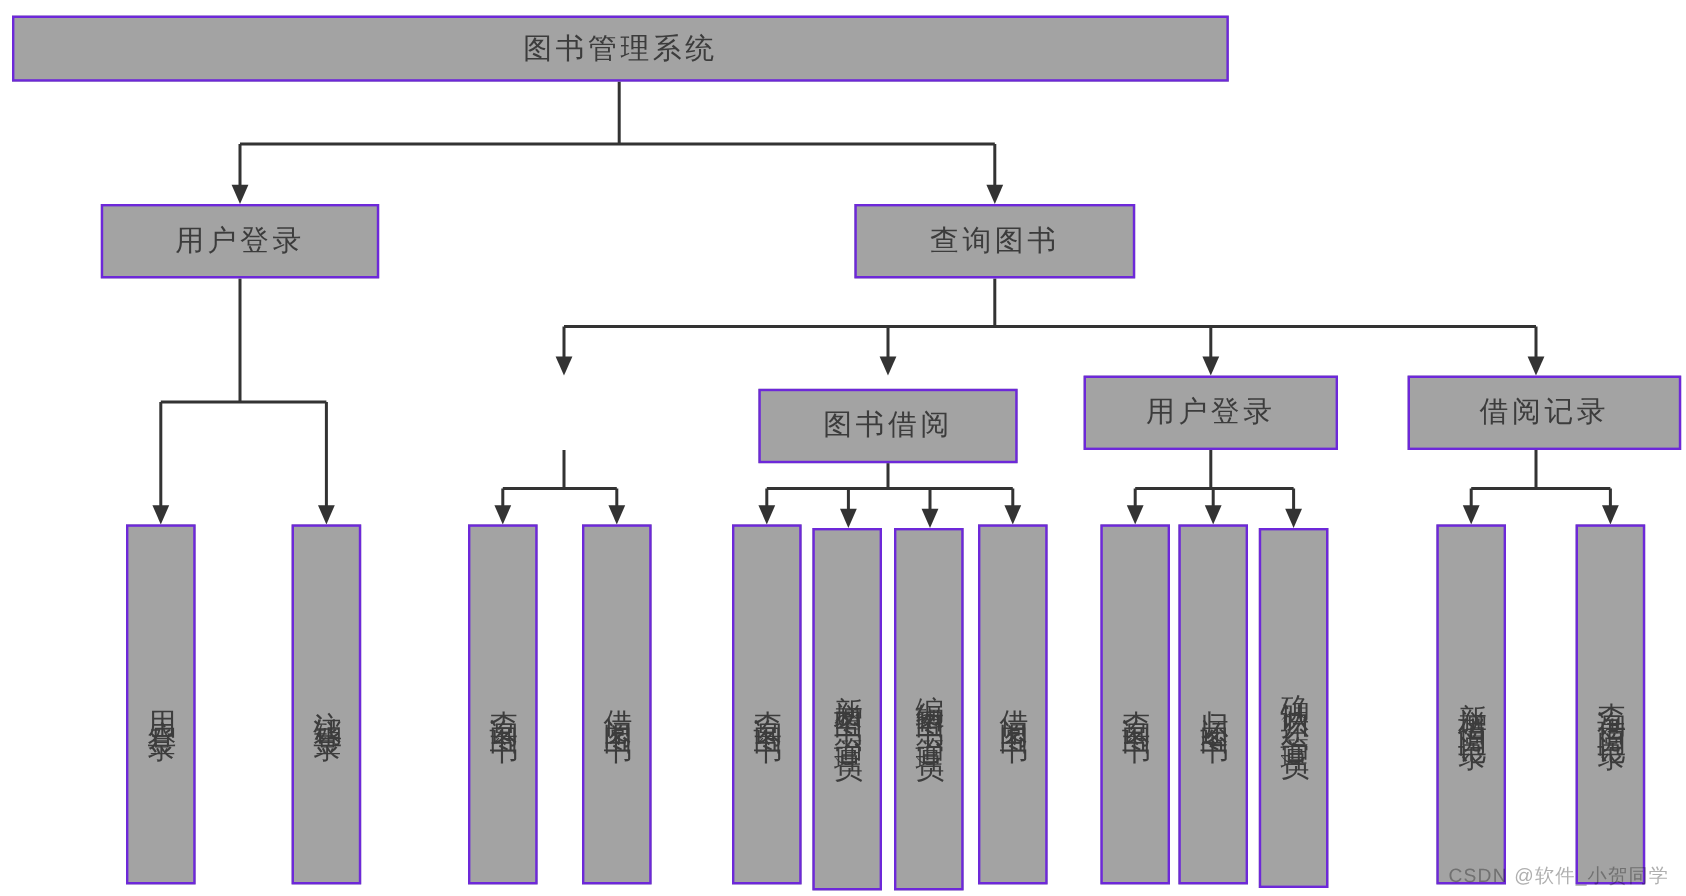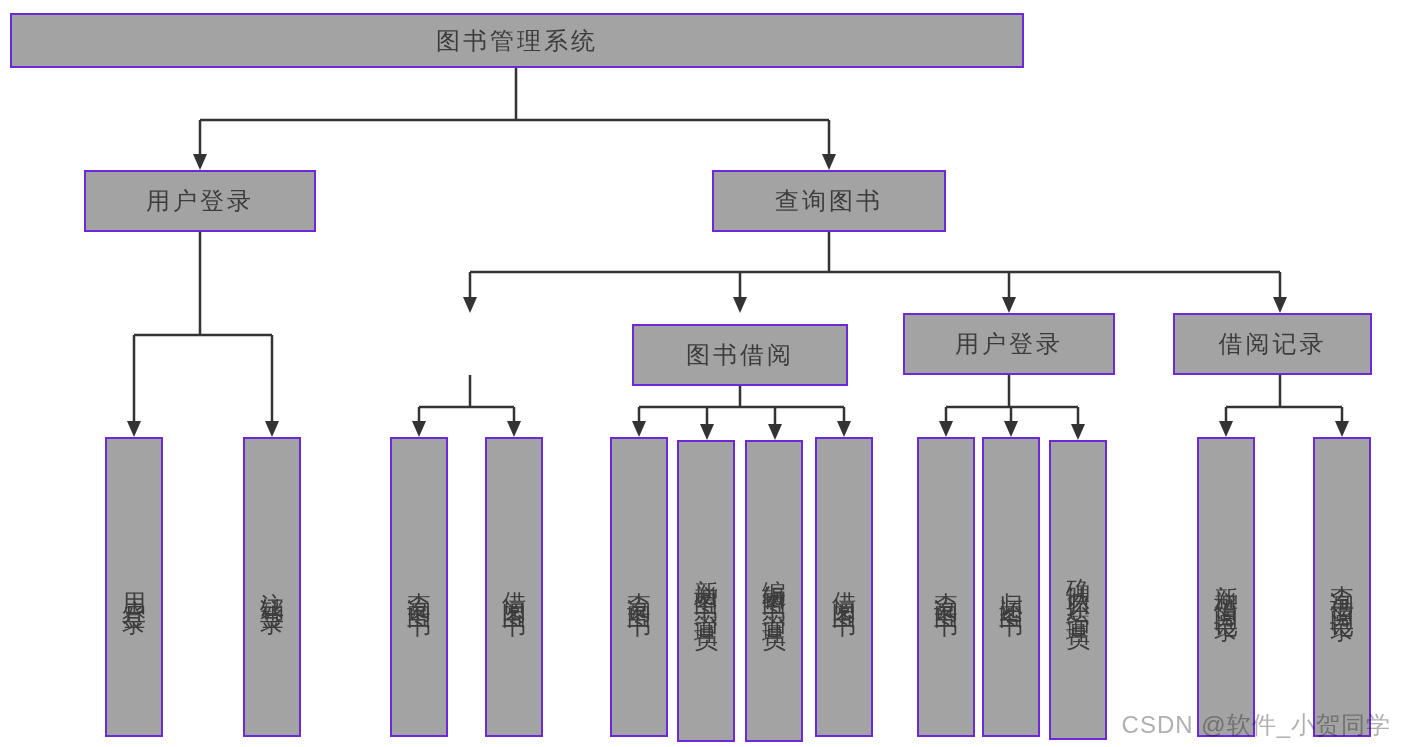--- a/index.html
+++ b/index.html
@@ -25,21 +25,21 @@
   .node.v span{
     writing-mode:vertical-rl;
     text-orientation:mixed;
     font-size:24px;
     letter-spacing:7px;
     line-height:1;
   }
   #watermark{
     position:absolute;
     right:14px;bottom:6px;
-    font-size:24px;
+    font-size:16px;
     letter-spacing:1px;
     color:#b0b0b0;
     mix-blend-mode:multiply;
     white-space:nowrap;
   }
 </style>
 </head>
 <body>
 
 <div id="canvas">
@@ -94,21 +94,21 @@
   <div class="node h" style="left:712px;top:170px;width:234px;height:62px">
     <span>查询图书</span>
   </div>
 
   <div class="node h" style="left:632px;top:324px;width:216px;height:62px">
     <span>图书借阅</span>
   </div>
   <div class="node h" style="left:903px;top:313px;width:212px;height:62px">
     <span>用户登录</span>
   </div>
-  <div class="node h" style="left:1173px;top:313px;width:199px;height:62px">
+  <div class="node h" style="left:1173px;top:313px;width:228px;height:62px">
     <span>借阅记录</span>
   </div>
 
   <div class="node v" style="left:105px;top:437px;width:58px;height:300px">
     <span>用户登录</span>
   </div>
   <div class="node v" style="left:243px;top:437px;width:58px;height:300px">
     <span>注销登录</span>
   </div>
 

